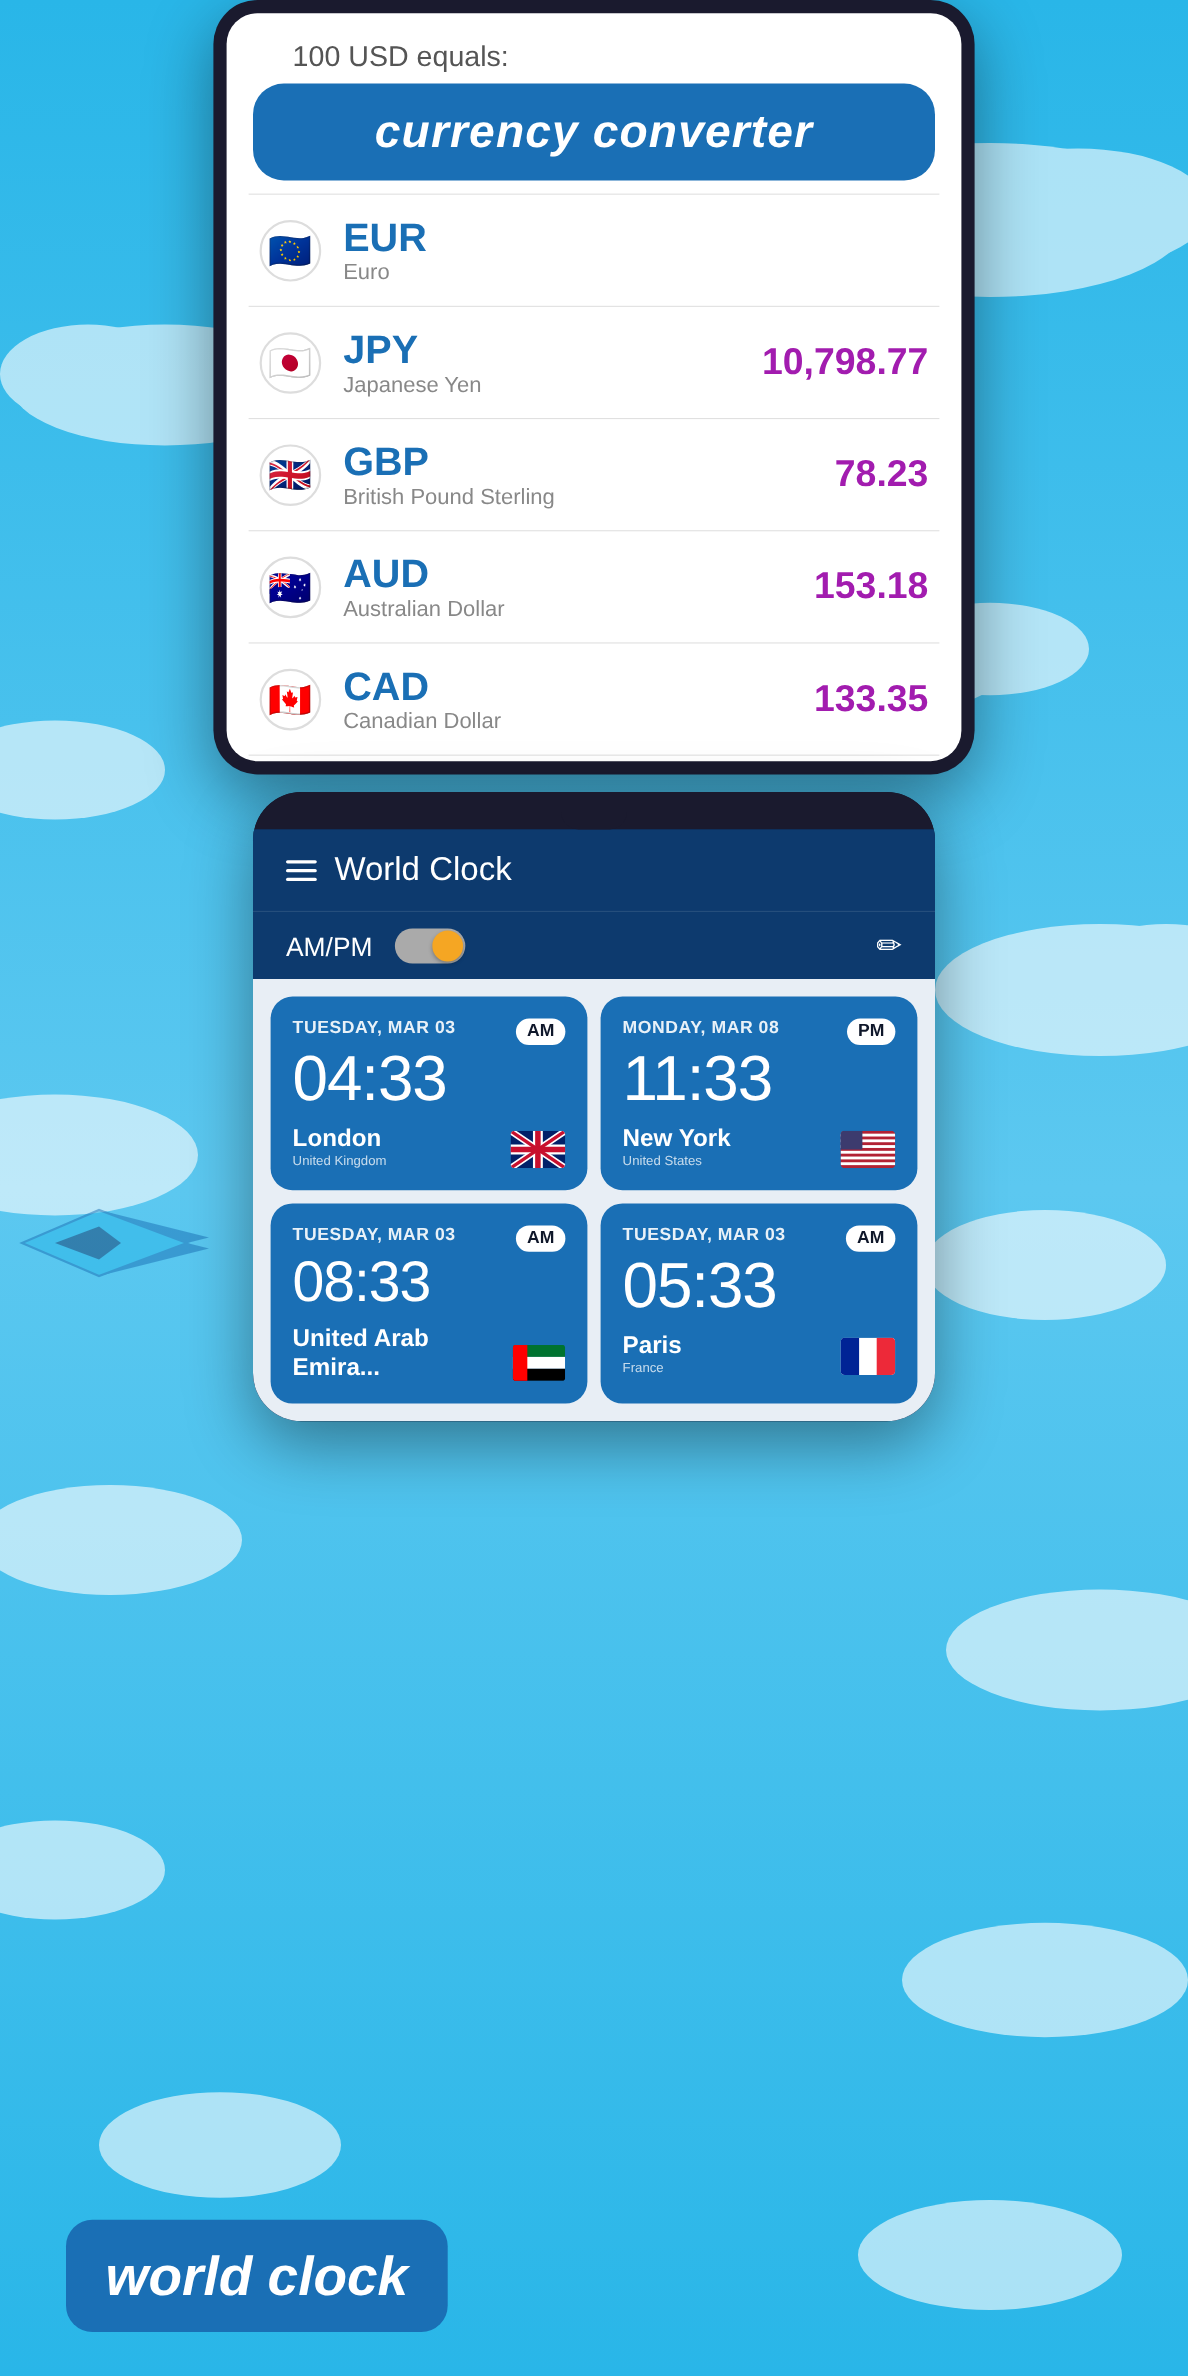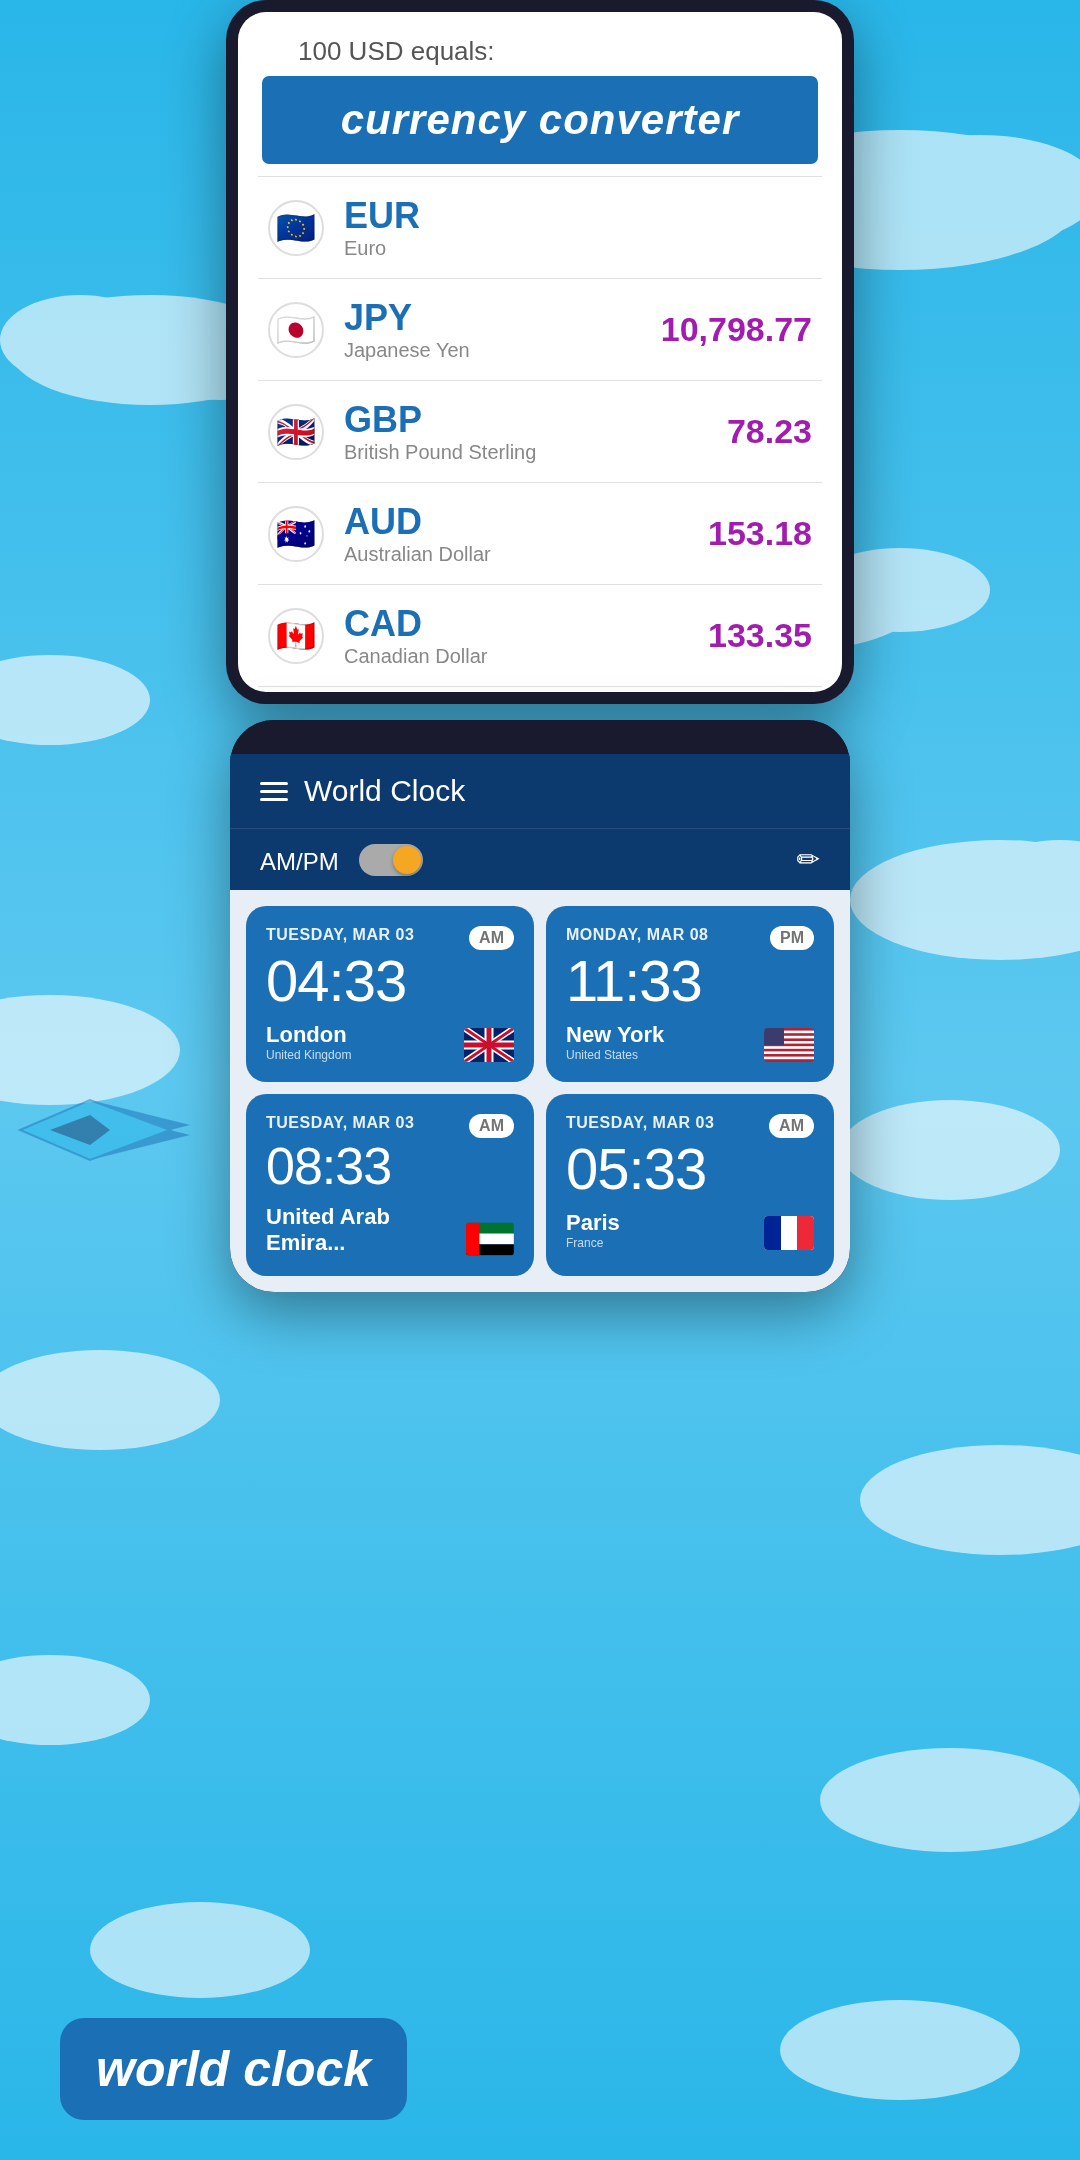--- a/index.html
+++ b/index.html
@@ -19,41 +19,41 @@
       background: linear-gradient(180deg, #29b6e8 0%, #5cc8f0 50%, #29b6e8 100%);
       overflow: hidden;
     }
 
     
     .phone-top {
       position: absolute;
       top: 0;
       left: 50%;
       transform: translateX(-50%);
-      width: 628px;
+      width: 692px;
       background: #1a1a2e;
       border-radius: 40px;
       overflow: hidden;
       box-shadow: 0 20px 60px rgba(0,0,0,0.4);
       z-index: 10;
     }
 
     .phone-top-inner {
       background: white;
       margin: 12px;
       border-radius: 28px;
       overflow: hidden;
       min-height: 680px;
     }
 
     
     .currency-banner {
       background: #1a6fb5;
       margin: 16px;
-      border-radius: 7px;
+      border-radius: 28px;
       padding: 20px 30px;
       text-align: center;
     }
     .currency-banner-text {
       color: white;
       font-size: 42px;
       font-weight: 900;
       font-style: italic;
       letter-spacing: 1px;
     }
@@ -235,21 +235,21 @@
       font-size: 58px;
       font-weight: 300;
       letter-spacing: -1px;
       margin-bottom: 12px;
       line-height: 1;
     }
 
     .card-ampm-badge {
       display: inline-block;
       background: white;
-      color: #737373;
+      color: #0f172a;
       font-size: 16px;
       font-weight: 700;
       padding: 3px 10px;
       border-radius: 20px;
       position: absolute;
       top: 20px;
       right: 20px;
     }
 
     .card-footer {

